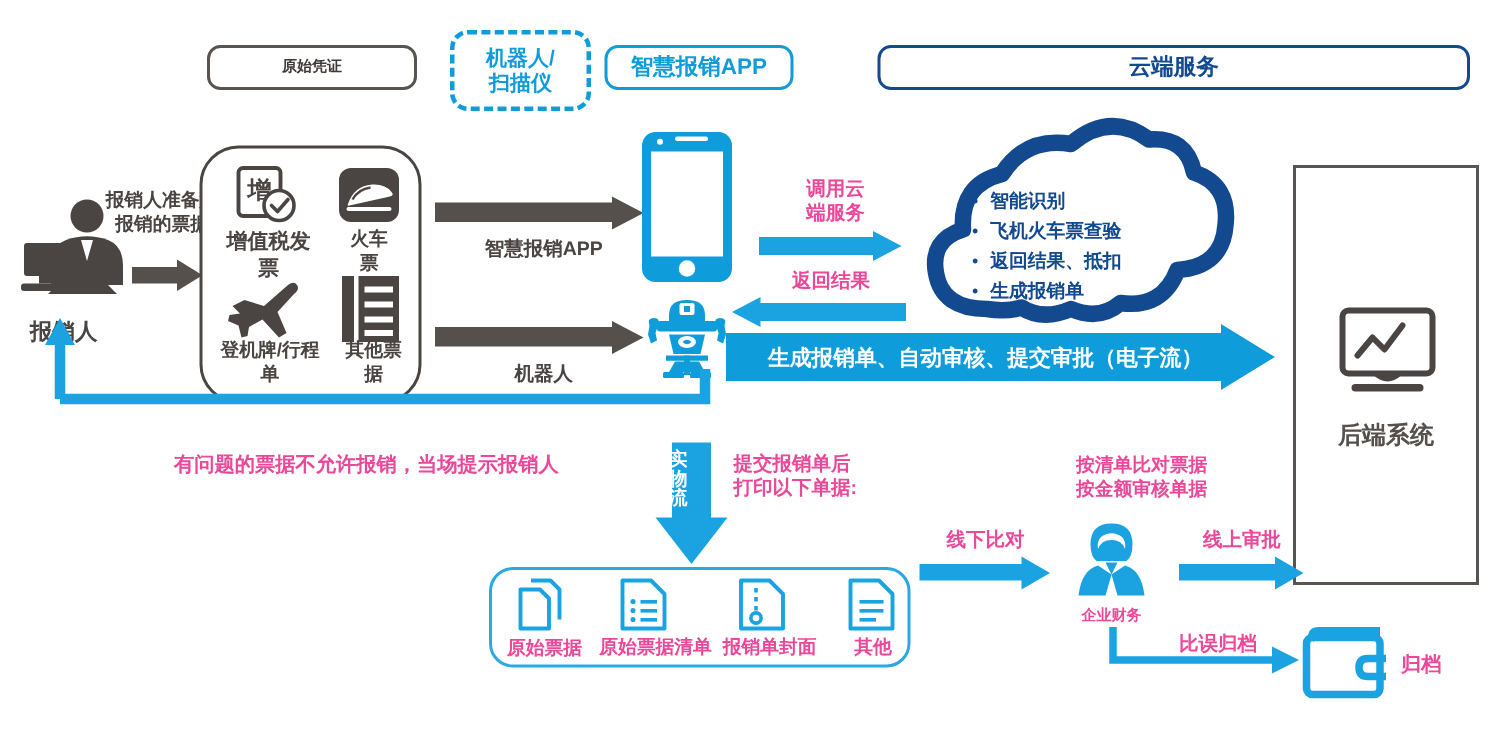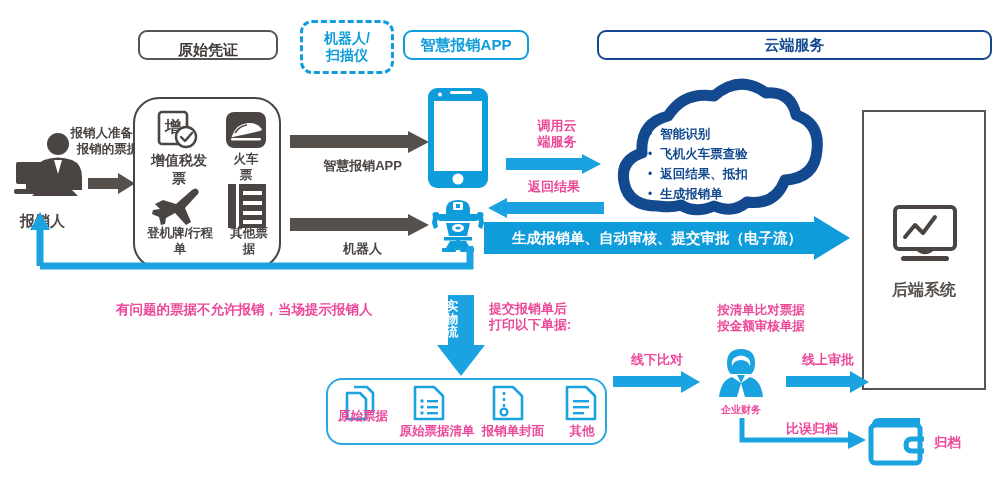--- a/index.html
+++ b/index.html
@@ -56,34 +56,34 @@
     border-radius:26px;
     background:#fff;
   }
   svg{display:block;overflow:visible;}
 </style>
 </head>
 <body>
 
 <div id="stage">
 
-  <div class="abs pill pill-gray ctr" style="left:138px;top:30px;width:140px;height:30px;font-size:15px;align-items:flex-end;">
+  <div class="abs pill pill-gray ctr" style="left:138px;top:30px;width:140px;height:30px;font-size:10px;">
     <span>原始凭证</span>
   </div>
 
   <div class="abs pill-dash ctr" style="left:300px;top:20px;width:88px;height:48px;font-size:14px;font-weight:bold;">
     <span class="multi">机器人/
 扫描仪</span>
   </div>
 
   <div class="abs pill pill-blue ctr" style="left:403px;top:30px;width:126px;height:30px;font-size:15px;">
     <span>智慧报销APP</span>
   </div>
 
-  <div class="abs pill pill-navy ctr" style="left:585px;top:30px;width:395px;height:30px;font-size:15px;margin-left:12px;">
+  <div class="abs pill pill-navy ctr" style="left:585px;top:30px;width:395px;height:30px;font-size:15px;">
     <span>云端服务</span>
   </div>
 
   <div class="abs" style="left:14px;top:130px;">
     <svg width="76" height="72" viewBox="0 0 76 72">
       <g fill="#4a4542">
         <circle cx="44" cy="14" r="11"></circle>
         <path d="M30 30 q14 -5 28 0 q10 4 10 17 l0 13 l-48 0 l0 -14 q0 -12 10 -16 z"></path>
         <rect x="2" y="32" width="30" height="22" rx="2"></rect>
         <rect x="12" y="54" width="10" height="5"></rect>
@@ -291,21 +291,21 @@
 打印以下单据:</div>
 
   <div class="abs docs-box" style="left:326px;top:378px;width:281px;height:67px;"></div>
 
   <div class="abs" style="left:346px;top:386px;">
     <svg width="32" height="34" viewBox="0 0 32 34">
       <path d="M1 7 l13 0 l6 6 l0 20 l-19 0 z" fill="none" stroke="#1aa3e0" stroke-width="2.6" stroke-linejoin="round"></path>
       <path d="M8 1 l13 0 l6 6 l0 20" fill="none" stroke="#1aa3e0" stroke-width="2.6" stroke-linejoin="round"></path>
     </svg>
   </div>
-  <div class="abs lbl lbl-blue ctr" style="left:330px;top:408px;width:66px;font-size:12.5px;">原始票据</div>
+  <div class="abs lbl lbl-blue ctr" style="left:330px;top:424px;width:66px;font-size:12.5px;">原始票据</div>
 
   <div class="abs" style="left:414px;top:386px;">
     <svg width="30" height="34" viewBox="0 0 30 34">
       <path d="M1 1 l19 0 l9 9 l0 23 l-28 0 z" fill="none" stroke="#1aa3e0" stroke-width="2.6" stroke-linejoin="round"></path>
       <circle cx="8" cy="15" r="1.7" fill="#1aa3e0"></circle>
       <circle cx="8" cy="21" r="1.7" fill="#1aa3e0"></circle>
       <circle cx="8" cy="27" r="1.7" fill="#1aa3e0"></circle>
       <rect x="13" y="14" width="11" height="2.4" fill="#1aa3e0"></rect>
       <rect x="13" y="20" width="11" height="2.4" fill="#1aa3e0"></rect>
       <rect x="13" y="26" width="11" height="2.4" fill="#1aa3e0"></rect>

